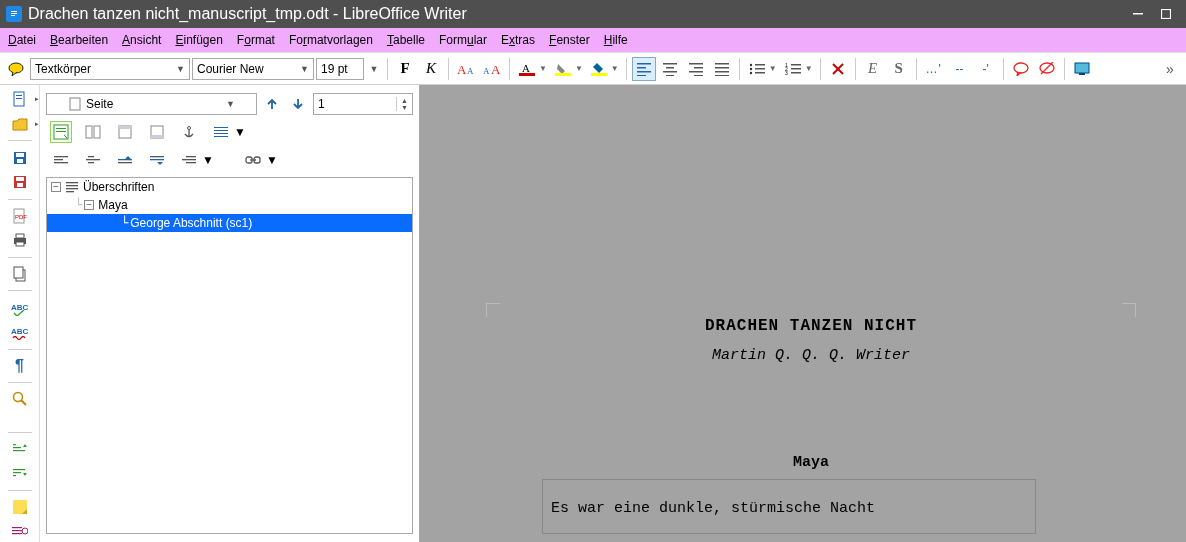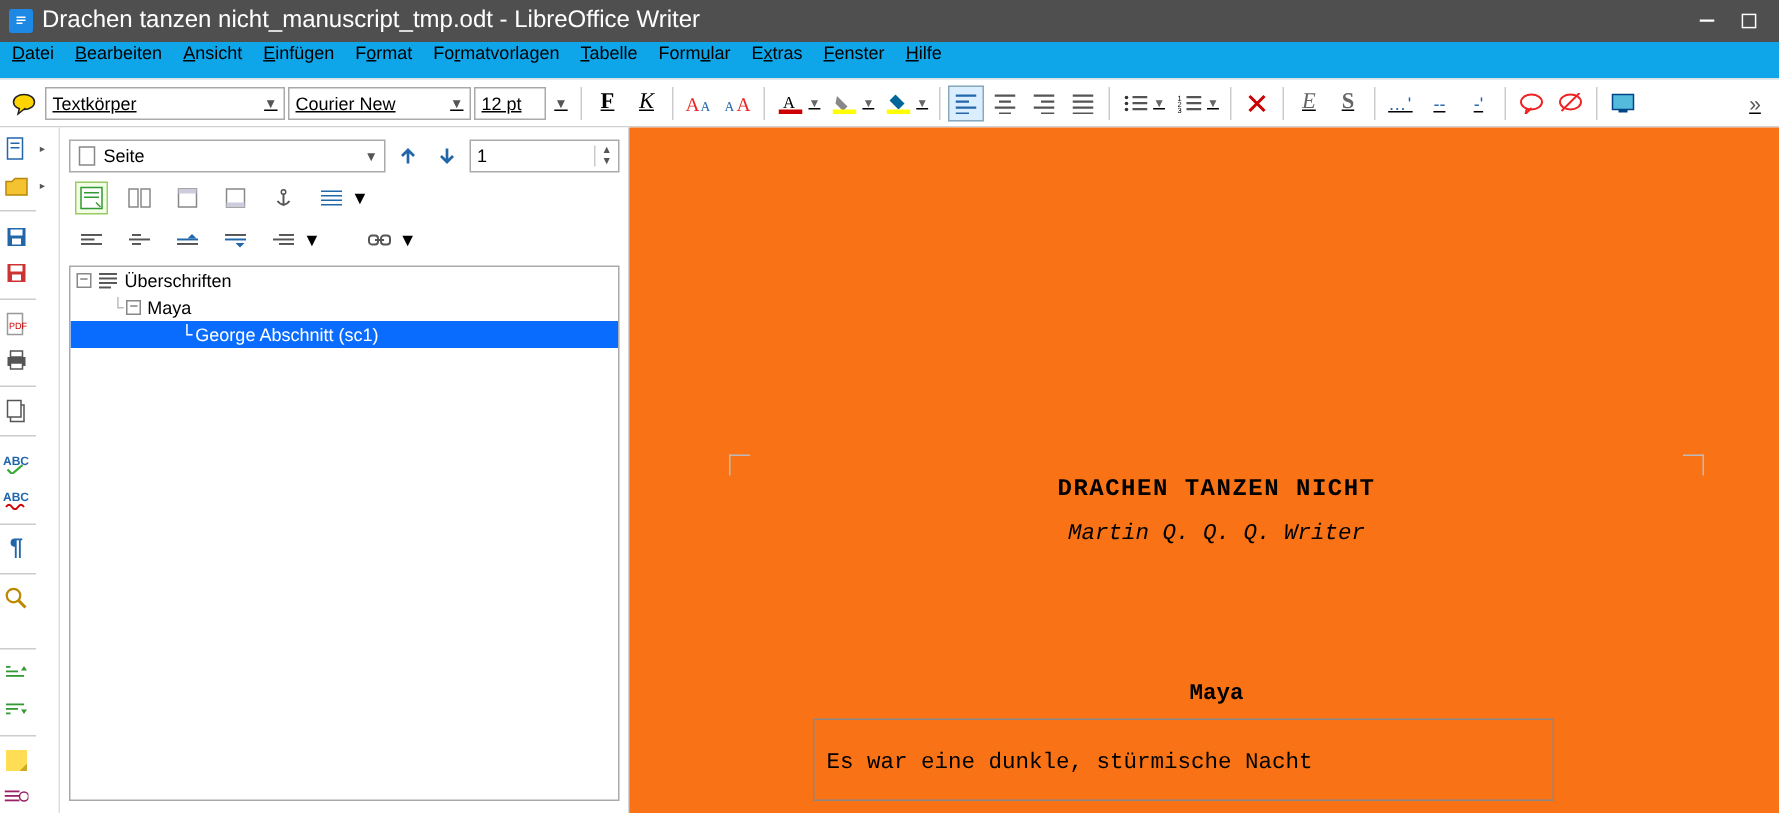--- a/index.html
+++ b/index.html
@@ -4,59 +4,59 @@
 <style>
 * { box-sizing: border-box; margin: 0; padding: 0; }
 body { font-family: "Segoe UI", Tahoma, sans-serif; font-size: 12px; background: #fff; overflow: hidden; width: 1186px; height: 542px; }
 
 .titlebar { background: #4f4f4f; color: #fff; height: 28px; display: flex; align-items: center; padding: 0 6px; }
 .titlebar .tb-icon { width: 16px; height: 16px; background: #1e88e5; border-radius: 2px; margin-right: 6px; display:flex; align-items:center; justify-content:center; }
 .titlebar .tb-icon svg { width:10px; height:10px; }
 .titlebar .title { flex: 1; font-size: 16px; }
 .titlebar .winbtn { width: 28px; height: 20px; display:flex; align-items:center; justify-content:center; color:#fff; }
 
-.menubar { background: #0ea5e9; height: 25px; display: flex; align-items: flex-start; padding: 0 8px; border-bottom: 1px solid #e0e0e0; gap: 14px; }
+.menubar { background: #f0abfc; height: 25px; display: flex; align-items: center; padding: 0 8px; border-bottom: 1px solid #e0e0e0; gap: 14px; }
 .menubar span { font-size: 12px; cursor: default; }
 .menubar span u { text-decoration: underline; }
 
-.toolbar { background: #fff; height: 32px; display: flex; align-items: center; padding: 0 4px; border-bottom: 1px solid #d0d0d0; gap: 2px; text-decoration: underline; }
+.toolbar { background: #fff; height: 32px; display: flex; align-items: center; padding: 0 4px; border-bottom: 1px solid #d0d0d0; gap: 2px; }
 .toolbar .sep { width: 1px; height: 22px; background: #ccc; margin: 0 3px; }
 .toolbar .combo { height: 22px; border: 1px solid #aaa; background: #fff; display: flex; align-items: center; padding: 0 4px; font-size: 12px; position: relative; }
 .toolbar .combo .arrow { margin-left: auto; font-size: 9px; color: #555; }
 .toolbar .btn { width: 24px; height: 24px; display:flex; align-items:center; justify-content:center; border:1px solid transparent; }
 .toolbar .btn.active { border-color:#8ab; background:#dbeeff; }
 .toolbar .dd { font-size:8px; color:#666; margin-left:-2px; margin-right:2px; }
 
 .workspace { display:flex; height: calc(542px - 28px - 25px - 32px); }
-.left-toolbar { width: 40px; background:#fff; border-right:1px solid #ddd; display:flex; flex-direction:column; padding-top:4px; gap:4px; }
+.left-toolbar { width: 40px; background:#fff; border-right:1px solid #ddd; display:flex; flex-direction:column; align-items:center; padding-top:4px; gap:4px; }
 .left-toolbar .lbtn { width:22px; height:22px; display:flex; align-items:center; justify-content:center; position:relative;}
 .left-toolbar .lsep { width:24px; height:1px; background:#ccc; margin:2px 0;}
 .left-toolbar .dd-tri { position:absolute; right:-8px; top:6px; font-size:7px; color:#555;}
 
 .navigator { width: 380px; background:#fff; border-right:1px solid #aaa; display:flex; flex-direction:column; padding: 8px 6px 8px 6px; }
 .nav-row1 { display:flex; align-items:center; gap:4px; margin-bottom:6px; }
-.nav-combo { flex:1; height:22px; border:1px solid #aaa; display:flex; align-items:center; padding:0 4px; font-size:12px; background:#fff;}
+.nav-combo { flex:1; height:22px; border:1px solid #aaa; display:flex; align-items:center; padding:0 21px; font-size:12px; background:#fff;}
 .nav-combo .arrow{margin-left:auto;font-size:9px;color:#555;}
 .nav-arrow { width:22px; height:22px; display:flex; align-items:center; justify-content:center; }
 .nav-spin { width:100px; height:22px; border:1px solid #aaa; display:flex; align-items:center; padding:0 4px; background:#fff;}
 .nav-spin .spinbtns { margin-left:auto; display:flex; flex-direction:column; font-size:7px; line-height:7px; color:#555; border-left:1px solid #ccc; padding-left:4px;}
 .nav-row2, .nav-row3 { display:flex; align-items:center; gap:10px; margin-bottom:6px; padding-left:4px;}
 .nav-row2 .nbtn, .nav-row3 .nbtn { width:22px; height:22px; display:flex; align-items:center; justify-content:center; position:relative;}
 .nav-row2 .nbtn.on { border:1px solid #9c6; background:#f2ffe6; }
 .nav-tree { flex:1; border:1px solid #aaa; background:#fff; font-size:12px; overflow:auto; }
 .tree-row { display:flex; align-items:center; height:18px; padding-left:4px; gap:4px; }
 .tree-row.lvl1 { padding-left:4px; }
 .tree-row.lvl2 { padding-left:28px; }
 .tree-row.lvl3 { padding-left:74px; }
 .tree-row.selected { background:#0a6cff; color:#fff; }
 .tree-toggle { width:10px; height:10px; border:1px solid #888; font-size:10px; line-height:8px; text-align:center; color:#555; background:#fff;}
 .tree-icon { width:14px; height:14px; display:flex; align-items:center; justify-content:center; }
 .tree-line { color:#bbb; font-family:monospace; letter-spacing:-2px;}
 
-.doc-area { flex:1; background:#f97316; position:relative; overflow:auto; }
+.doc-area { flex:1; background:#a3a3a3; position:relative; overflow:auto; }
 .page { position:absolute; left:20px; top:8px; width:720px; border:none; }
 .corner { position:absolute; width:14px; height:14px; }
 .corner.tl { left:46px; top:210px; border-left:1px solid #bbb; border-top:1px solid #bbb;}
 .corner.tr { right:24px; top:210px; border-right:1px solid #bbb; border-top:1px solid #bbb;}
 .doc-content { position:absolute; left:46px; top:14px; width:650px; }
 .doc-title { font-family:"Courier New",monospace; font-weight:bold; font-size:16px; text-align:center; margin-top:210px; letter-spacing:1px;}
 .doc-author { font-family:"Courier New",monospace; font-style:italic; font-size:15px; text-align:center; margin-top:12px;}
 .doc-chapter { font-family:"Courier New",monospace; font-weight:bold; font-size:15px; text-align:center; margin-top:90px;}
 .doc-textbox { border:1px solid #888; padding:20px 8px 16px 8px; margin-top:8px; width: 494px; margin-left:56px;}
 .doc-body { font-family:"Courier New",monospace; font-size:15px;}
@@ -111,21 +111,21 @@
     </div>
   <div class="combo" style="width:160px">
       <span>Textkörper</span>
       <span class="arrow">▼</span>
     </div>
   <div class="combo" style="width:122px">
       <span>Courier New</span>
       <span class="arrow">▼</span>
     </div>
   <div class="combo" style="width:48px">
-      <span>12 pt</span>
+      <span>19 pt</span>
     </div>
   <div class="btn" style="width:16px">
       <span style="font-size:9px;color:#555">▼</span>
     </div>
   <div class="sep"></div>
   <div class="btn">
       <span style="font-weight:bold;font-size:15px;font-family:serif">F</span>
     </div>
   <div class="btn">
       <span style="font-style:italic;font-size:15px;font-family:serif">K</span>

